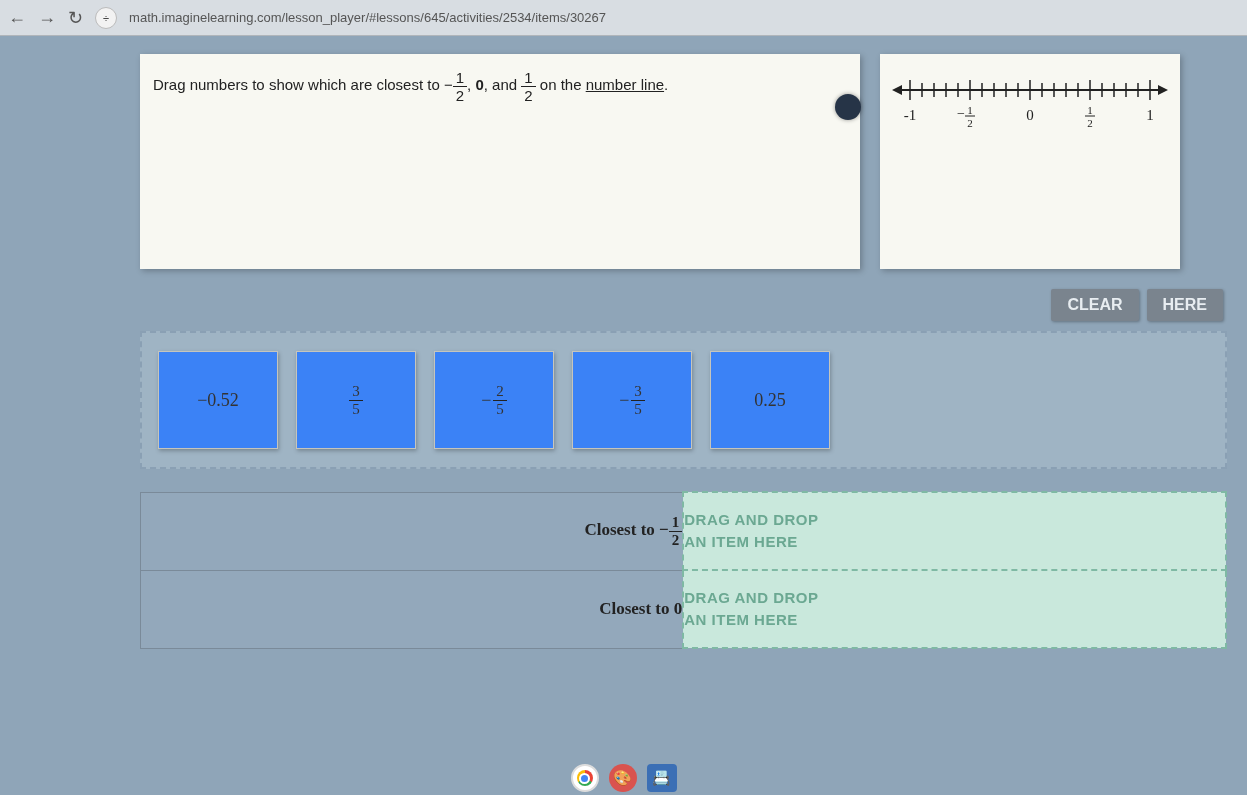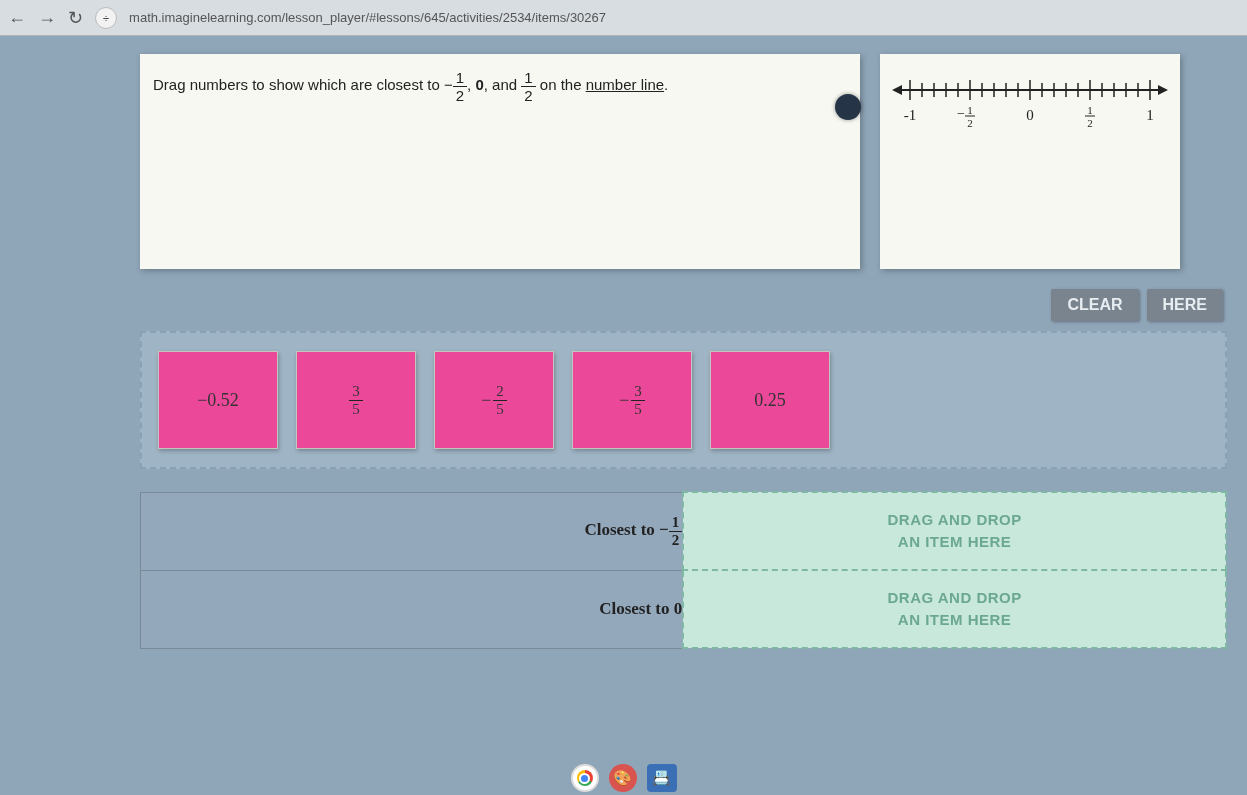--- a/index.html
+++ b/index.html
@@ -93,21 +93,21 @@
   border: 2px dashed #8aa0b4;
   background: rgba(200,215,225,0.3);
   padding: 18px 16px;
   display: flex;
   gap: 18px;
   margin-bottom: 22px;
 }
 .tile {
   width: 120px;
   height: 98px;
-  background: #ec4899;
+  background: #3b82f6;
   border: 1px solid #c5c5bd;
   box-shadow: 1px 2px 4px rgba(0,0,0,0.25);
   display: flex;
   align-items: center;
   justify-content: center;
   font-size: 18px;
   color: #333;
   cursor: grab;
   font-family: Georgia, serif;
 }
@@ -134,21 +134,20 @@
   width: 50%;
   text-align: right;
   font-size: 17px;
   font-weight: bold;
   color: #222;
   background: rgba(160,180,195,0.25);
   font-family: Georgia, serif;
 }
 .drop-zone {
   width: 50%;
-  text-align: center;
   background: #c9e8dc;
   border: 2px dashed #7fb9a4 !important;
   color: #6ba892;
   font-size: 15px;
   font-weight: bold;
   letter-spacing: 0.5px;
   margin-left: 21px;
 }
 .drop-zone div { line-height: 1.5; }
 .taskbar {

